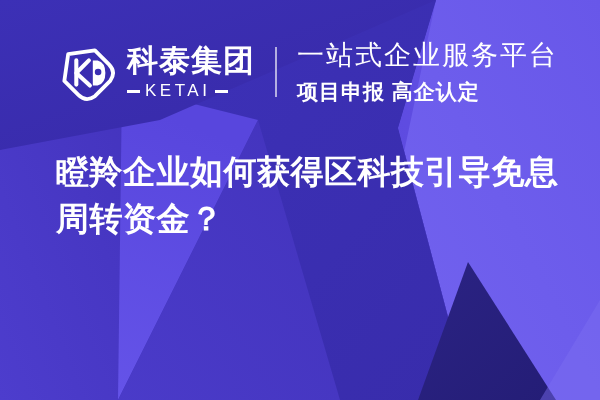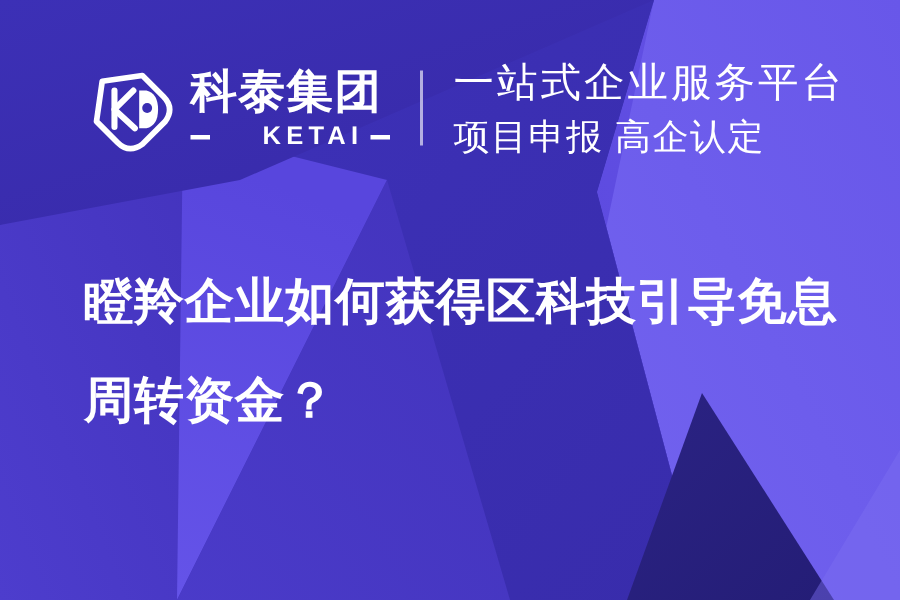--- a/index.html
+++ b/index.html
@@ -74,26 +74,25 @@
     height: 20px;
   }
   .logo-en .dash {
     display: block;
     width: 13px;
     height: 3px;
     background: #ffffff;
   }
   .logo-en-text {
     font-size: 17px;
-    font-weight: 700;
+    font-weight: 400;
     color: #ffffff;
     letter-spacing: 3.5px;
     line-height: 18px;
     white-space: nowrap;
-    margin-left: 30px;
   }
 
   .divider {
     width: 2px;
     height: 50px;
     background: rgba(255,255,255,0.62);
     margin: 0 20px 0 20px;
     flex: 0 0 2px;
   }
 
@@ -105,40 +104,40 @@
   }
   .tagline-main {
     font-size: 27px;
     color: #ffffff;
     letter-spacing: 2px;
     line-height: 33px;
     white-space: nowrap;
     font-weight: 400;
   }
   .tagline-sub {
-    font-size: 24px;
+    font-size: 21px;
     color: #ffffff;
     letter-spacing: 1px;
     line-height: 26px;
     margin-top: 2px;
     white-space: nowrap;
-    font-weight: 400;
+    font-weight: 700;
   }
 
   
   .headline {
     position: absolute;
     left: 56px;
-    top: 168px;
+    top: 148px;
     width: 510px;
     z-index: 5;
     color: #ffffff;
     font-size: 33px;
     font-weight: 700;
-    line-height: 66px;
+    line-height: 47px;
     letter-spacing: 0.5px;
   }
 </style>
 </head>
 <body>
 
 <div id="banner">
 
   <svg class="bg-layer" viewBox="0 0 600 400" preserveAspectRatio="none">
     <defs>

